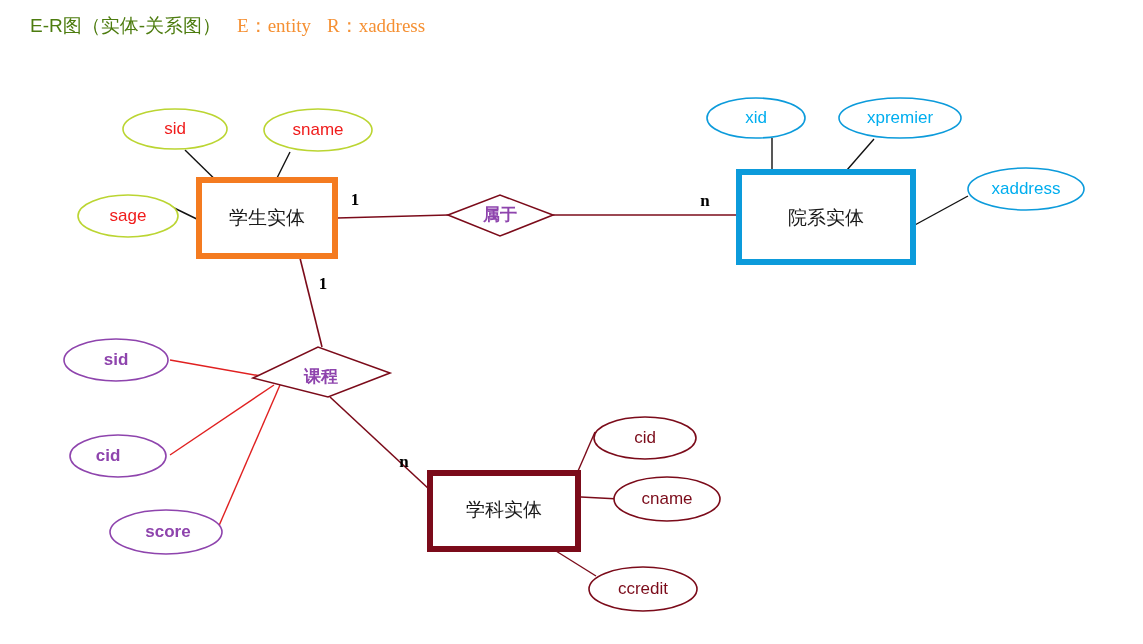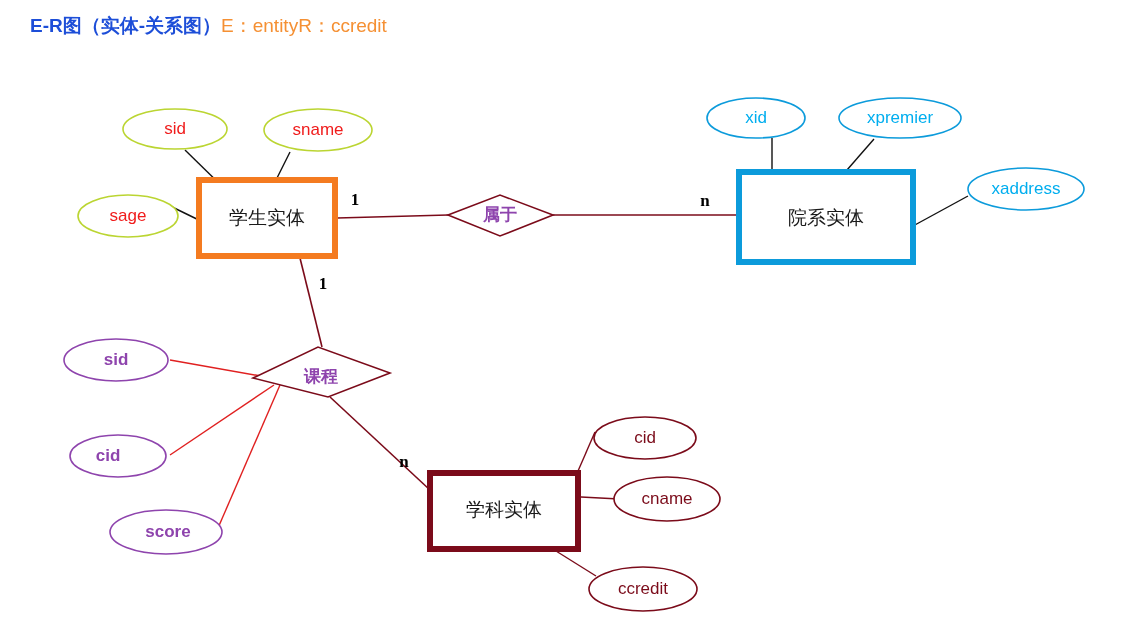--- a/index.html
+++ b/index.html
@@ -23,29 +23,30 @@
   }
   .title-line {
     position: absolute;
     left: 30px;
     top: 16px;
     white-space: nowrap;
     line-height: 1;
   }
   .title-main {
     font-size: 19px;
-    font-weight: bold;
-    color: #1d4ed8;
+    font-weight: normal;
+    color: #4d7c0f;
     letter-spacing: 0px;
   }
   .title-legend {
     font-size: 19px;
     color: #F59033;
-    margin-left: 0;
+    margin-left: 16px;
     font-weight: normal;
+    font-family: Liberation Serif, serif;
   }
   .watermark {
     position: absolute;
     left: 778px;
     top: 612px;
     font-family: "Liberation Mono", "DejaVu Sans Mono", monospace;
     font-size: 15px;
     color: #E2E2E2;
     letter-spacing: 0.5px;
     white-space: nowrap;
@@ -64,21 +65,21 @@
   .rel-text { font-size: 17px; font-weight: bold; text-anchor: middle; dominant-baseline: middle; }
   .card-text { font-size: 17px; font-weight: bold; fill: #000000; text-anchor: middle; dominant-baseline: middle;
                font-family: "Liberation Serif", serif; }
 </style>
 </head>
 <body>
 
 <div id="diagram-root">
 
   <div class="title-line">
-    <span class="title-main">E-R图（实体-关系图）</span><span class="title-legend">E：entity</span><span class="gap"></span><span class="title-legend">R：ccredit</span>
+    <span class="title-main">E-R图（实体-关系图）</span><span class="title-legend">E：entity</span><span class="gap"></span><span class="title-legend">R：xaddress</span>
   </div>
 
   <svg class="canvas" viewBox="0 0 1143 644">
 
     <line x1="185" y1="150" x2="232" y2="196" stroke="#111111" stroke-width="1.4"></line>
     <line x1="290" y1="152" x2="268" y2="196" stroke="#111111" stroke-width="1.4"></line>
     <line x1="168" y1="205" x2="205" y2="223" stroke="#111111" stroke-width="1.4"></line>
 
     <line x1="772" y1="138" x2="772" y2="176" stroke="#111111" stroke-width="1.4"></line>
     <line x1="874" y1="139" x2="840" y2="178" stroke="#111111" stroke-width="1.4"></line>

